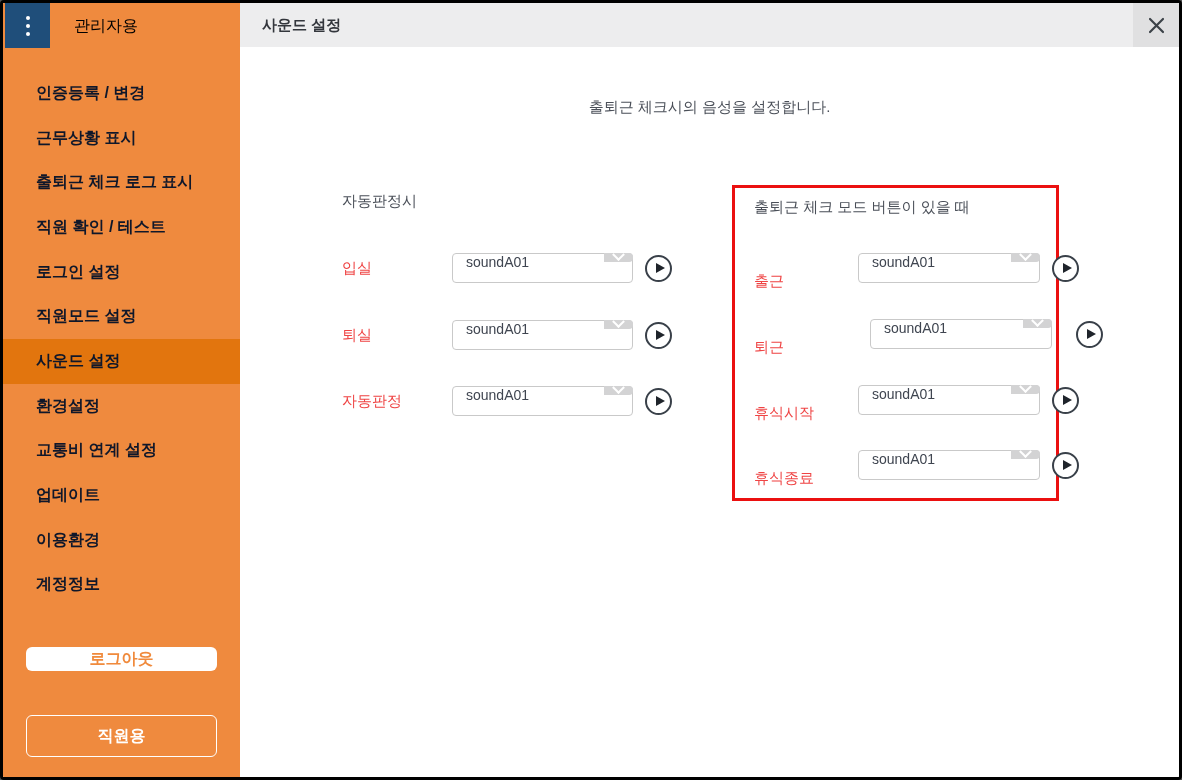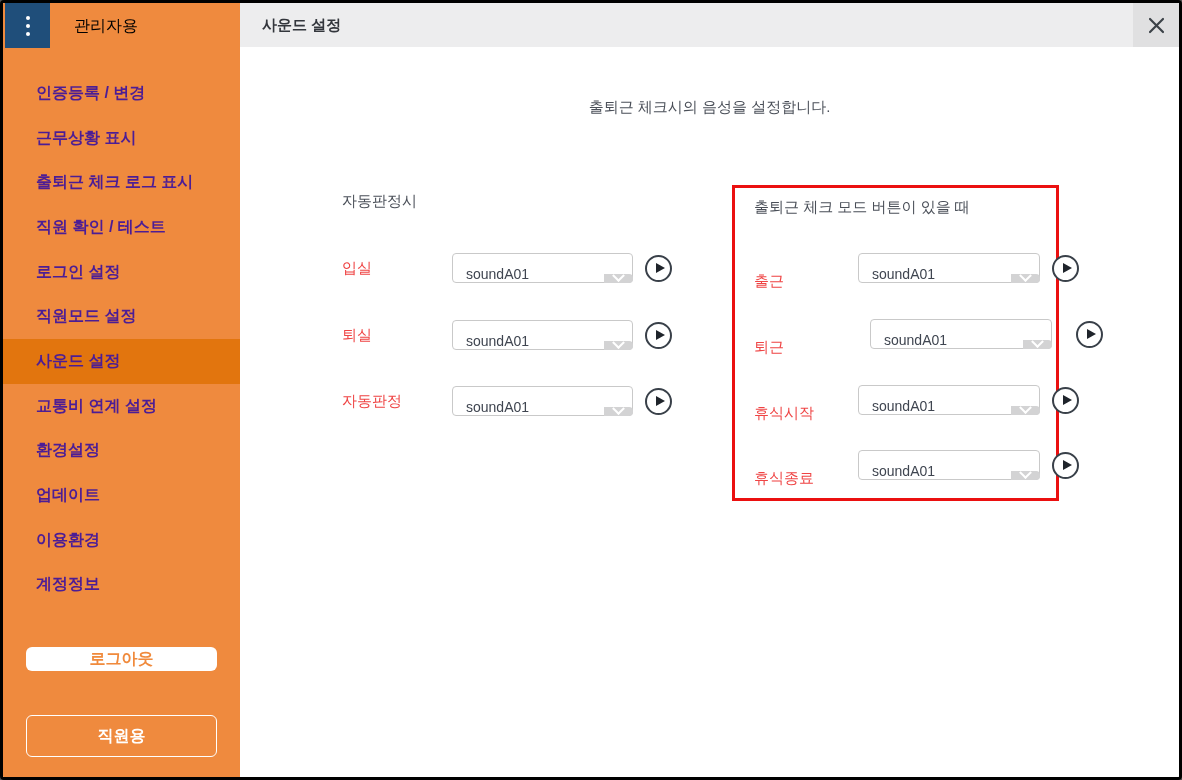--- a/index.html
+++ b/index.html
@@ -14,21 +14,21 @@
 
   
   .sidebar{ position:absolute; left:0; top:0; width:237px; height:100%; background:#EF8A3E; }
   .menu-btn{ position:absolute; left:2px; top:0; width:45px; height:45px; background:#1F4E7A;
     display:flex; flex-direction:column; align-items:center; justify-content:center; gap:4px; cursor:pointer; }
   .menu-btn .dot{ width:4px; height:4px; border-radius:50%; background:#fff; }
   .sidebar-title{ position:absolute; left:71px; top:0; height:46px; line-height:46px;
     color:#000000; font-size:16px; }
   .nav{ position:absolute; top:68px; left:0; width:100%; }
   .nav-item{ height:44.7px; display:flex; align-items:center; padding-left:33px;
-    color:#4c1d95; font-weight:bold; font-size:16px; cursor:pointer; }
+    color:#0f172a; font-weight:bold; font-size:16px; cursor:pointer; }
   .nav-item.active{ background:#E2750E; }
   .btn-logout{ position:absolute; left:23px; top:644px; width:191px; height:24px;
     background:#fff; color:#F08A3C; font-weight:bold; font-size:16px; border:none;
     border-radius:6px; cursor:pointer; font-family:inherit; }
   .btn-employee{ position:absolute; left:23px; top:712px; width:191px; height:42px;
     background:transparent; color:#fff; font-weight:bold; font-size:16px;
     border:1px solid #fff; border-radius:6px; cursor:pointer; font-family:inherit; }
 
   
   .main{ position:absolute; left:237px; top:0; right:0; bottom:0; background:#fff; }
@@ -56,21 +56,21 @@
     border:3px solid #EB1010; }
   .rb-title{ position:absolute; left:19px; top:10px; font-size:15px; color:#4A4F58; }
   .redbox .srow{ left:19px; }
   .redbox .rlabel{ width:104px;margin-top:27px; }
   .row-r0{ top:65px; }
   .row-r1{ top:131px;gap:12px; }
   .row-r2{ top:197px; }
   .row-r3{ top:262px; }
 
   
-  .select{ display:flex; align-items:flex-end; width:181px; height:30px;
+  .select{ display:flex; align-items:flex-start; width:181px; height:30px;
     border:1px solid #C9C9C9; border-radius:4px; background:#fff; cursor:pointer; }
   .redbox .select{ width:182px; }
   .select-value{ flex:1; display:flex; align-items:center; padding-left:13px;
     font-size:14px; color:#3F4550; white-space:nowrap; overflow:hidden; }
   .select-arrow{ width:29px; margin:-1px -1px -1px 0; background:#D3D3D4;
     border-radius:0 4px 4px 0; display:flex; align-items:center; justify-content:center; }
   .chev{ width:9px; height:9px; border-right:2px solid #fff; border-bottom:2px solid #fff;
     transform:rotate(45deg) translate(-2px,-2px); }
 
   
@@ -96,22 +96,22 @@
     <div class="sidebar-title">관리자용</div>
 
     <nav class="nav">
       <div class="nav-item">인증등록 / 변경</div>
       <div class="nav-item">근무상황 표시</div>
       <div class="nav-item">출퇴근 체크 로그 표시</div>
       <div class="nav-item">직원 확인 / 테스트</div>
       <div class="nav-item">로그인 설정</div>
       <div class="nav-item">직원모드 설정</div>
       <div class="nav-item active">사운드 설정</div>
+      <div class="nav-item">환경설정</div>
       <div class="nav-item">교통비 연계 설정</div>
-      <div class="nav-item">환경설정</div>
       <div class="nav-item">업데이트</div>
       <div class="nav-item">이용환경</div>
       <div class="nav-item">계정정보</div>
     </nav>
 
     <button class="btn-logout">로그아웃</button>
     <button class="btn-employee">직원용</button>
   </aside>
 
   <main class="main">

